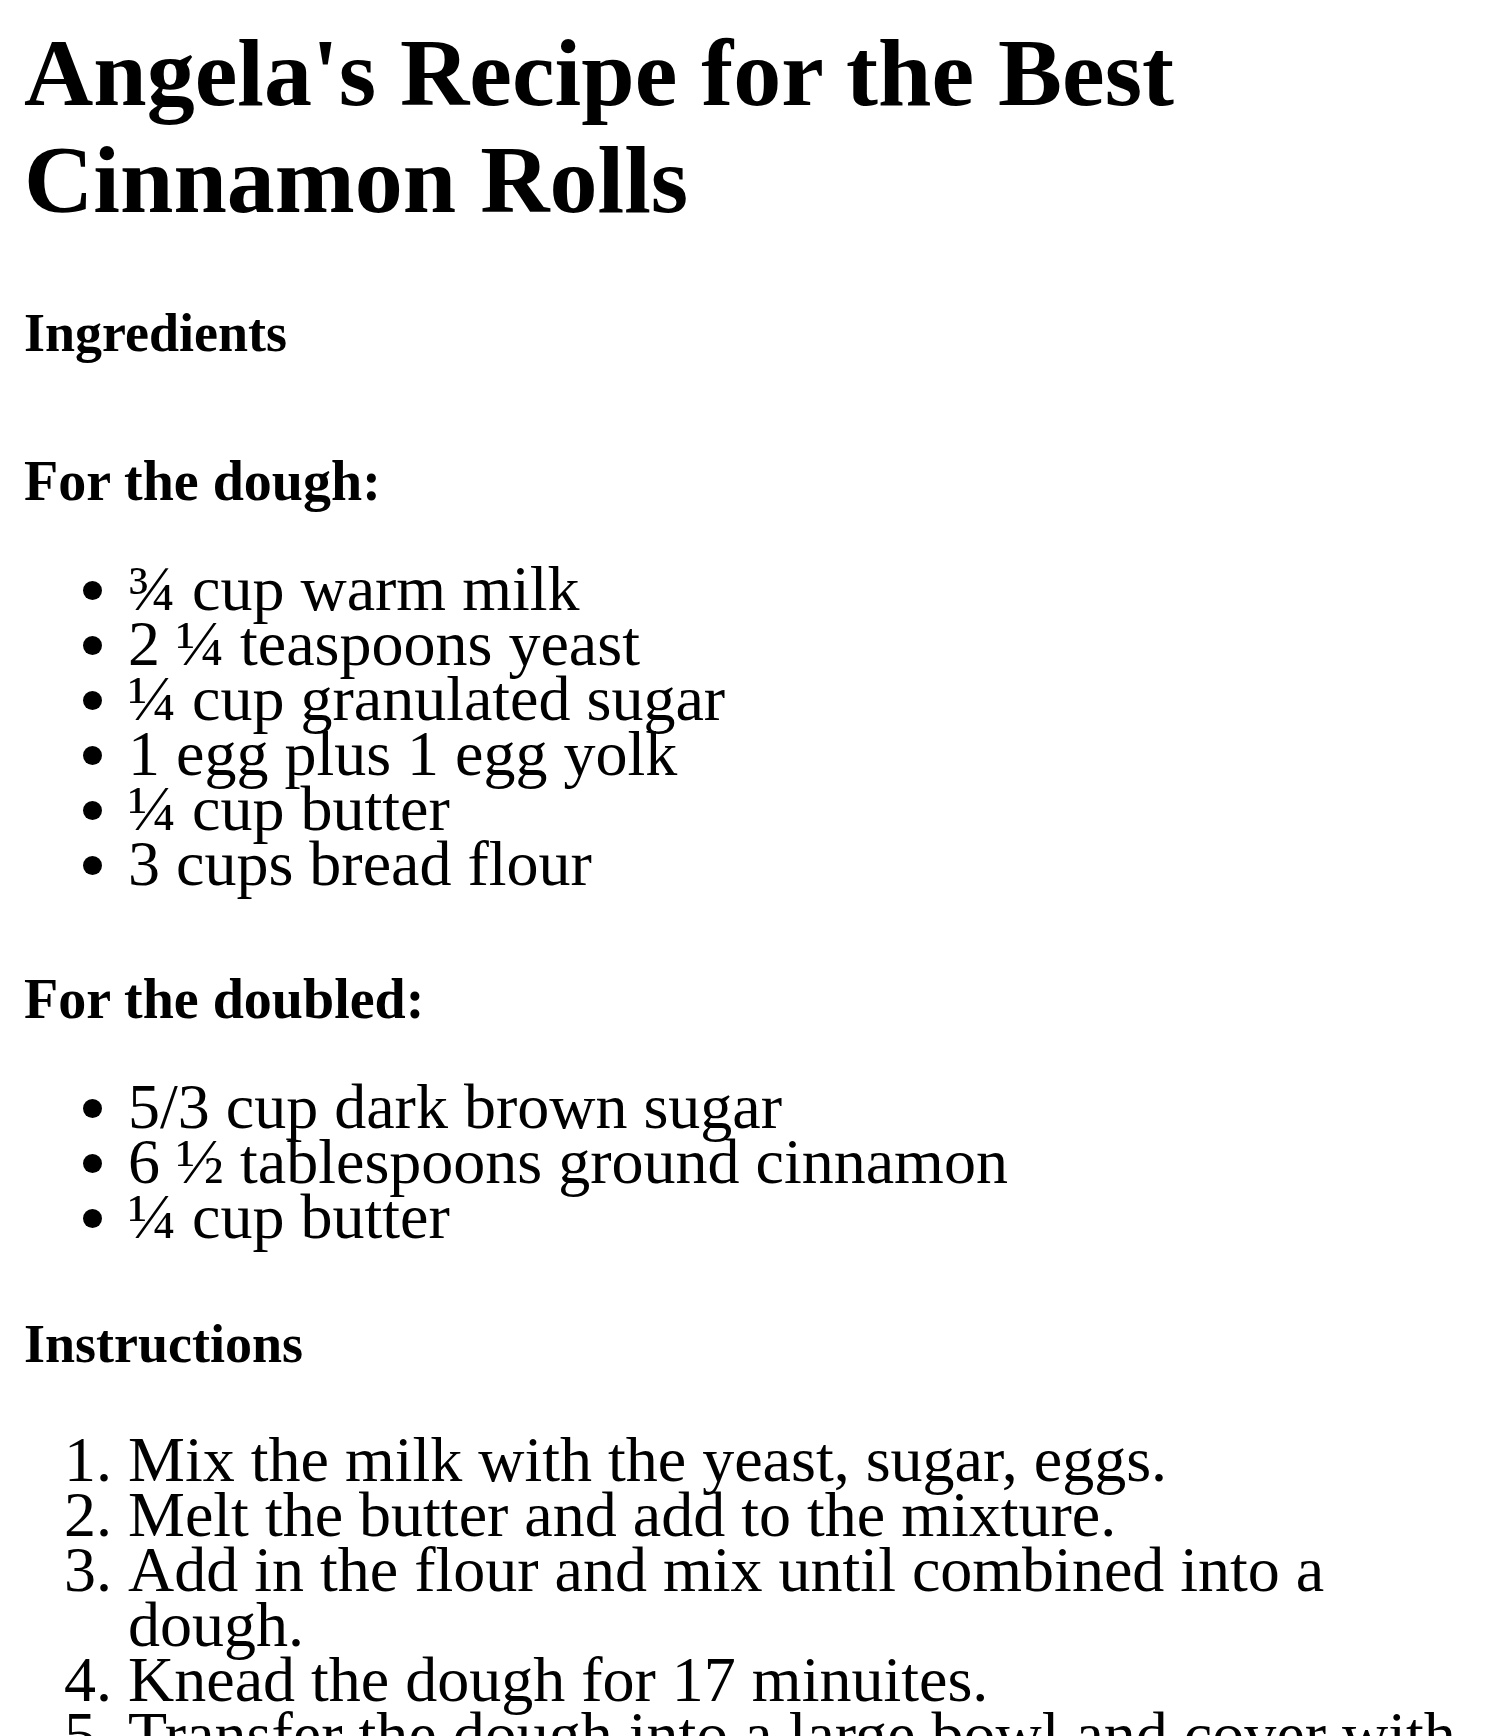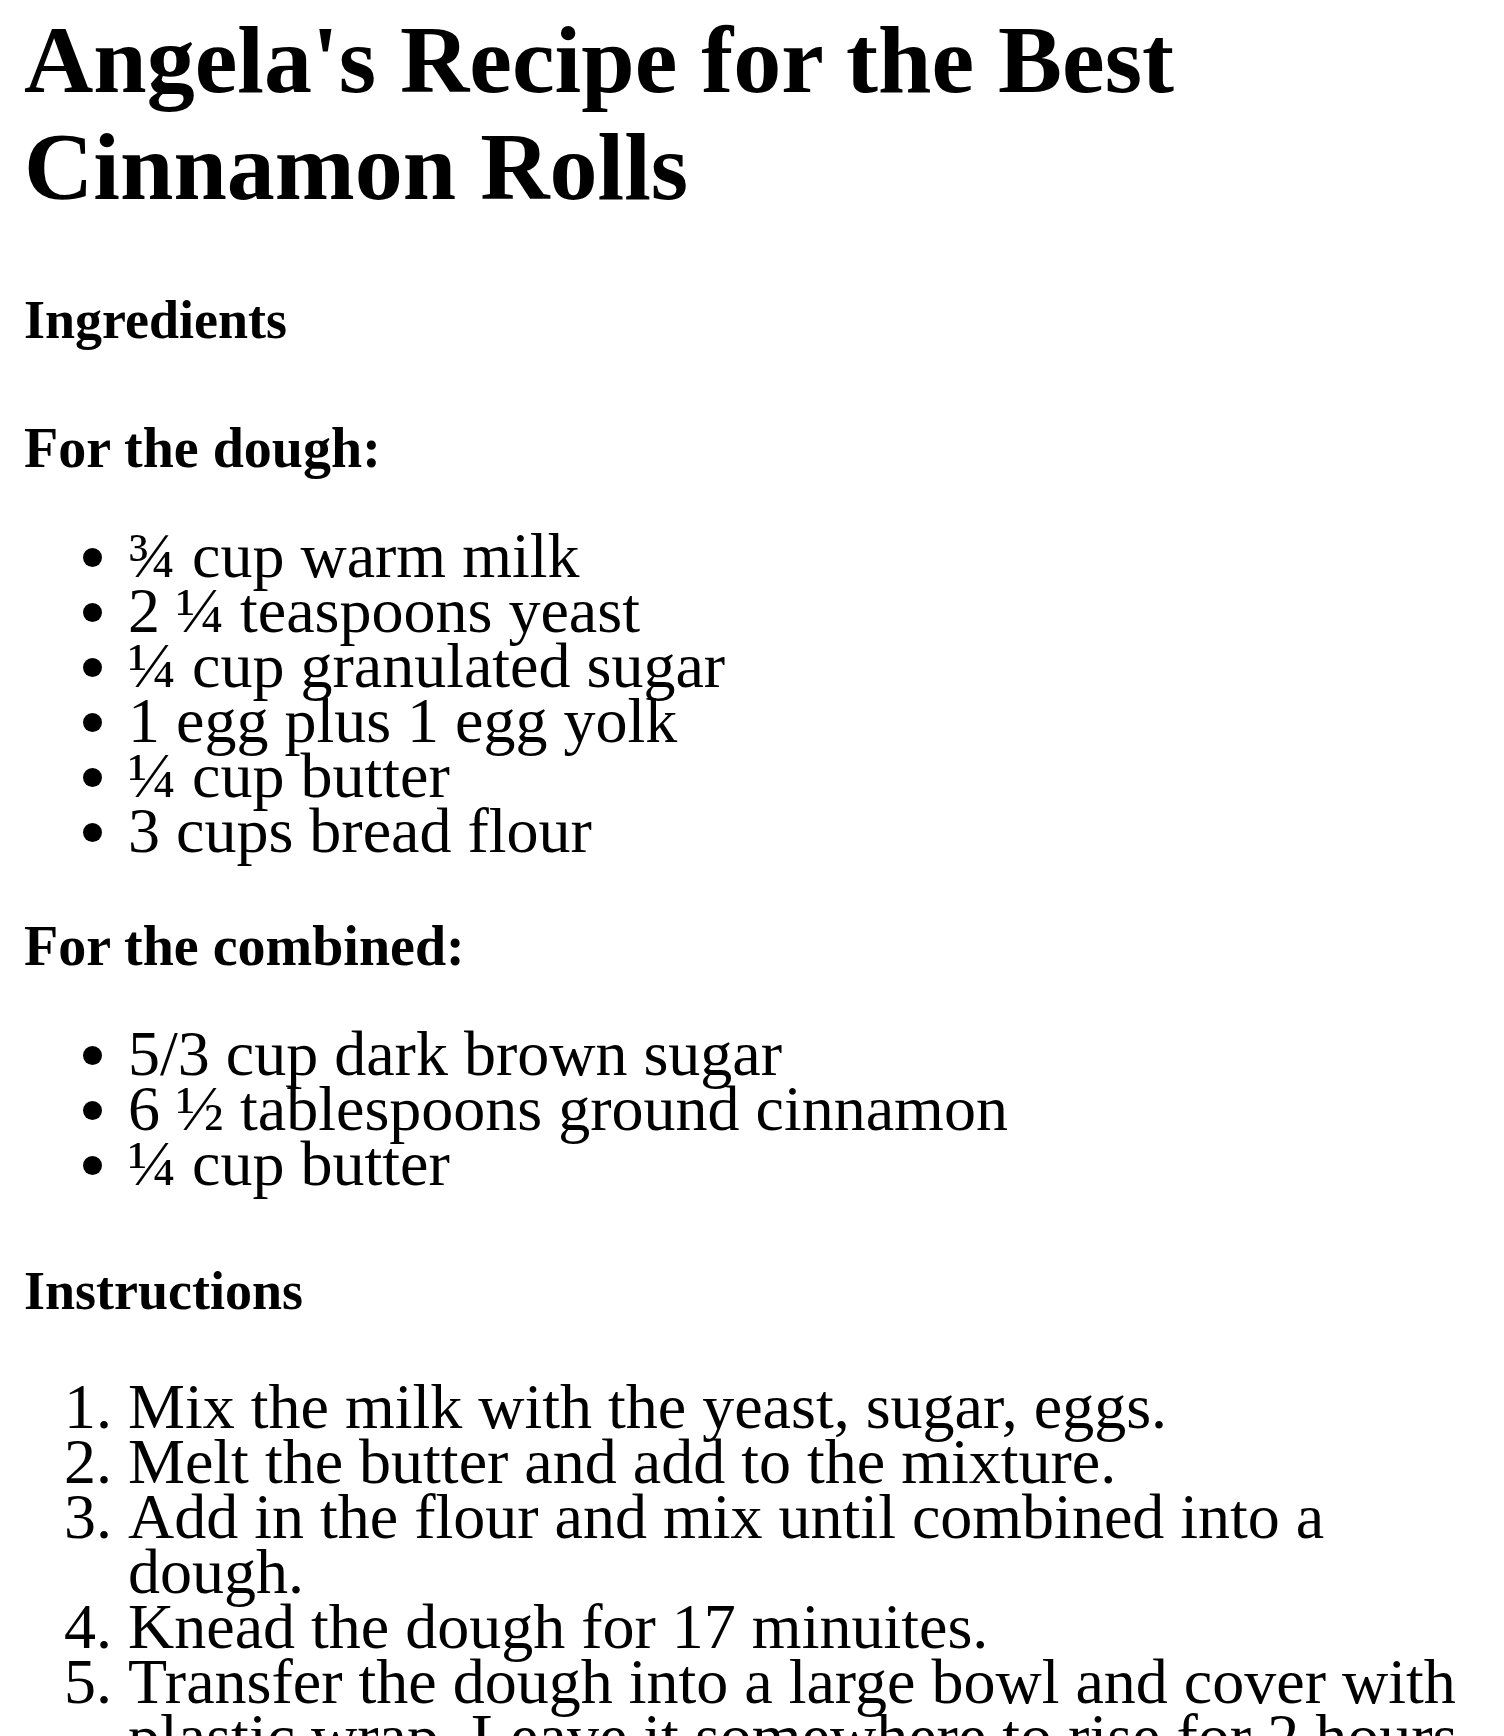--- a/index.html
+++ b/index.html
@@ -18,32 +18,32 @@
     font-size: 48px;
     line-height: 55px;
   }
   h1, h2, h3 {
     font-weight: bold;
     margin: 0;
   }
   h1 {
     font-size: 96px;
     line-height: 107px;
-    margin-top: 6px;
+    margin-top: 19px;
     max-width: 1260px;
   }
   h2 {
     font-size: 54px;
     line-height: 80px;
     margin-top: 60px;
   }
   h3 {
     font-size: 56px;
     line-height: 64px;
-    margin-top: 56px;
+    margin-top: 76px;
   }
   ul, ol {
     margin: 48px 0 0 0;
     padding: 0 0 0 104px;
   }
   li {
     font-size: 64px;
     line-height: 55px;
   }
   ul li { list-style-type: disc; }
@@ -60,21 +60,21 @@
 
 <ul>
     <li>¾ cup warm milk</li>
     <li>2 ¼ teaspoons yeast</li>
     <li>¼ cup granulated sugar</li>
     <li>1 egg plus 1 egg yolk</li>
     <li>¼ cup butter</li>
     <li>3 cups bread flour</li>
   </ul>
 
-<h3>For the combined:</h3>
+<h3>For the doubled:</h3>
 
 <ul>
     <li>5/3 cup dark brown sugar</li>
     <li>6 ½ tablespoons ground cinnamon</li>
     <li>¼ cup butter</li>
   </ul>
 
 <h2>Instructions</h2>
 
 <ol>

